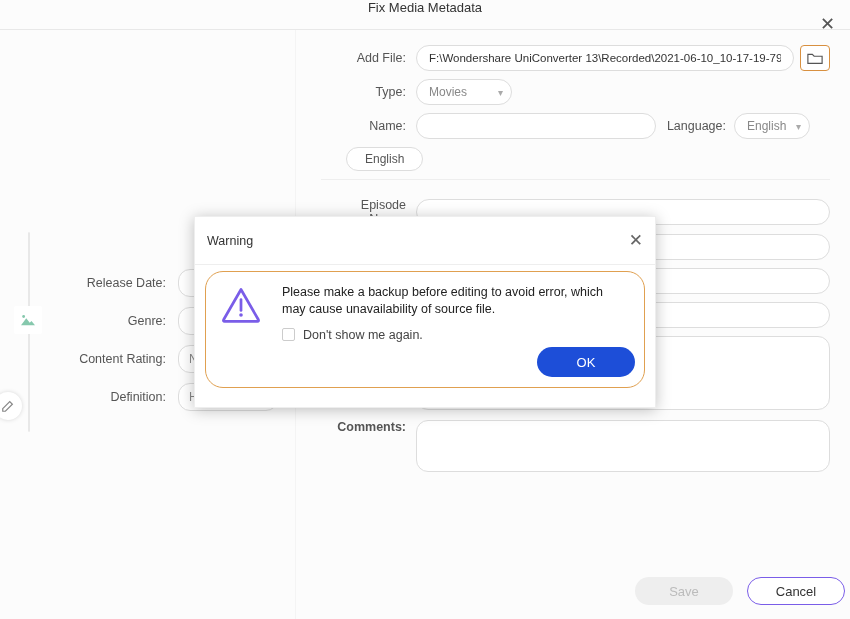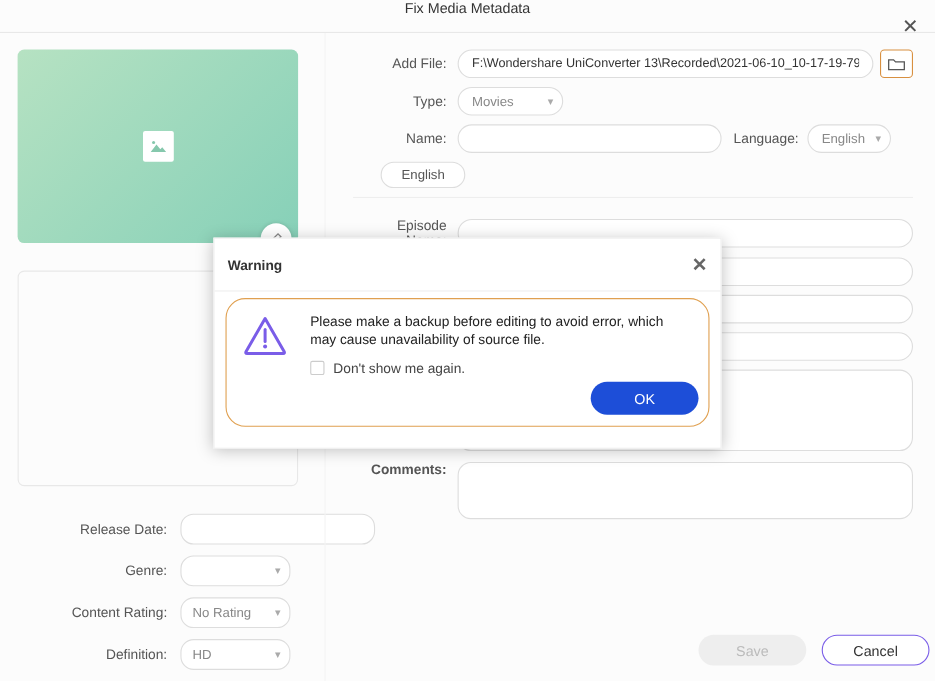--- a/index.html
+++ b/index.html
@@ -6,21 +6,21 @@
   body { width: 850px; height: 619px; background: #fcfcfc; position: relative; overflow: hidden; }
 
   
   .header { height: 30px; border-bottom: 1px solid #e8e8e8; display: flex; align-items: center; padding: 0 15px; flex-direction: column; }
   .header-title { font-size: 13px; color: #333; }
   .header-close { margin-left: auto; font-size: 18px; color: #555; cursor: pointer; line-height: 1; }
 
   .body { display: flex; height: calc(100% - 30px); }
 
   
-  .left { width: 295px; padding: 15px 20px 0 16px; display: flex; flex-direction: column; align-items: flex-start; }
+  .left { width: 295px; padding: 15px 20px 0 28px; display: flex; flex-direction: row; align-items: center; }
   .thumb {
     width: 255px; height: 180px; border-radius: 6px;
     background: linear-gradient(135deg, #b6e2c2 0%, #86d0b8 100%);
     position: relative; margin-bottom: 25px;
   }
   .thumb-center {
     position: absolute; top: 50%; left: 50%; transform: translate(-50%, -50%);
     width: 28px; height: 28px; background: #fff; border-radius: 2px;
     display: flex; align-items: center; justify-content: center;
   }
@@ -92,21 +92,21 @@
     color: #333; background: #fff; display:flex; align-items:center; justify-content:center;
     font-size: 13px; cursor: pointer;
   }
 
   
   .modal {
     position: absolute; left: 194px; top: 216px; width: 462px; height: 192px;
     background: #fff; box-shadow: 0 2px 14px rgba(0,0,0,.25); border: 1px solid #eee;
     z-index: 50;
   }
-  .modal-head { height: 48px; display: flex; align-items: center; padding: 0 12px; border-bottom: 1px solid #eee; font-weight: bold; }
+  .modal-head { height: 48px; display: flex; align-items: center; padding: 0 12px; border-bottom: 1px solid #eee; }
   .modal-title { font-size: 12.5px; color: #333; }
   .modal-close { margin-left: auto; font-size: 17px; color: #666; cursor: pointer; line-height: 1; }
   .modal-body {
     margin: 6px 10px 10px 10px; padding: 10px 28px 10px 12px;
     border: 1.5px solid #e0a050; border-radius: 18px; height: 117px; position: relative;
   }
   .modal-row { display: flex; gap: 18px; }
   .warn-icon { flex: 0 0 46px; height: 46px; display:flex; align-items:center; justify-content:center; }
   .warn-icon svg { width: 40px; height: 38px; }
   .modal-text { font-size: 12.5px; color: #222; line-height: 1.35; padding-top: 2px; }

